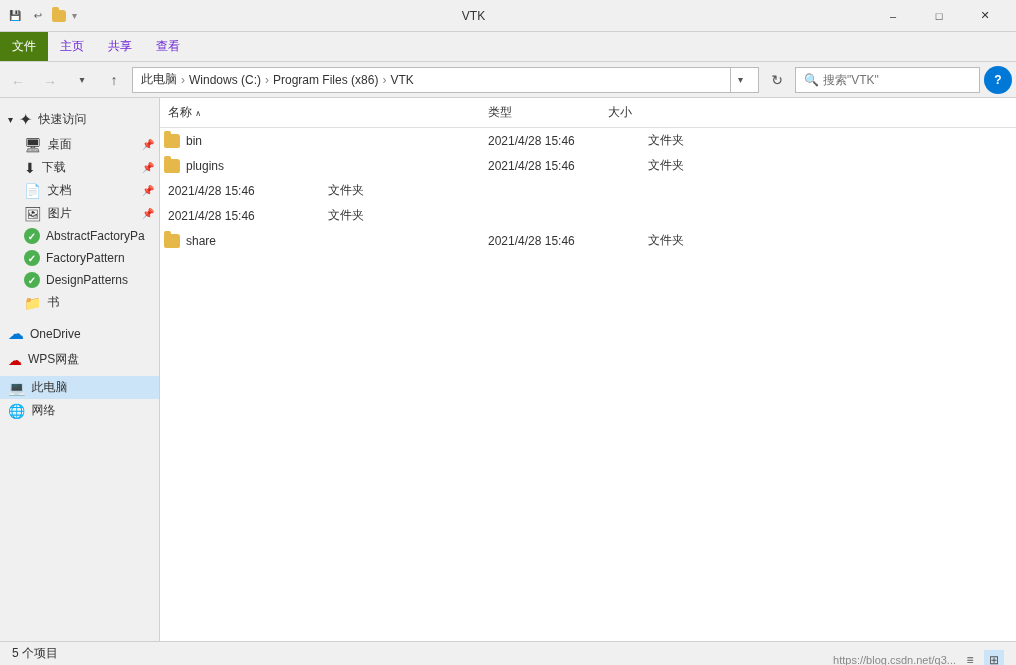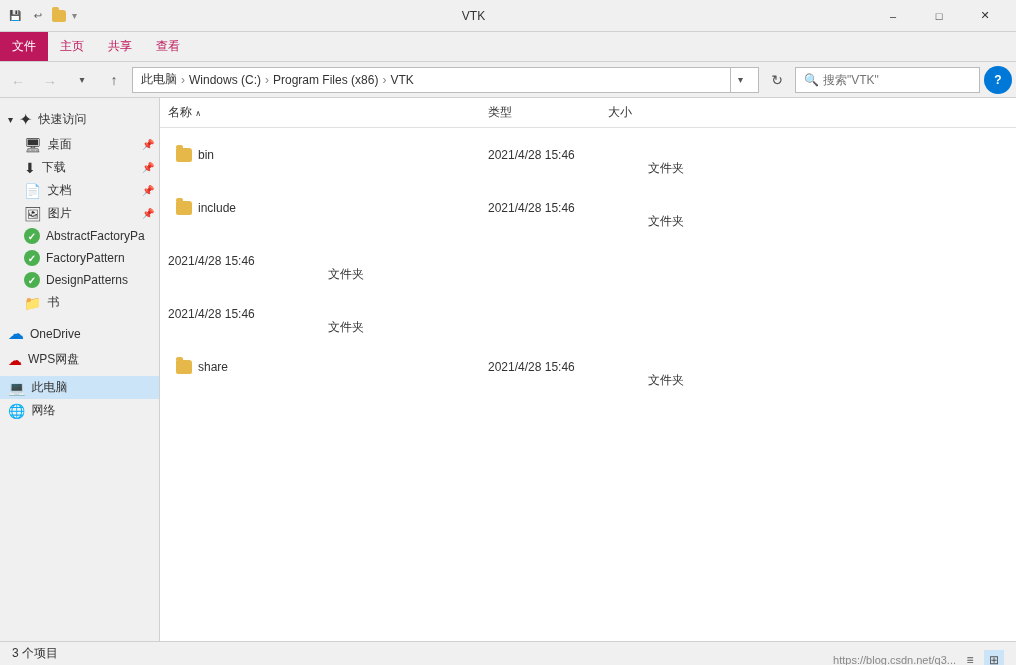--- a/index.html
+++ b/index.html
@@ -29,26 +29,26 @@
       background: #f0f0f0;
       height: 30px;
       display: flex;
       align-items: center;
       border-bottom: 1px solid #d0d0d0;
     }
     .menu-item {
       padding: 4px 12px;
       cursor: pointer;
       font-size: 12px;
-      color: #be185d;
+      color: #6d28d9;
       height: 100%;
       display: flex;
       align-items: center;
     }
-    .menu-item.active { background: #be185d; color: white; }
+    .menu-item.active { background: #4d7c0f; color: white; }
 
     
     .nav-bar {
       background: #f0f0f0;
       height: 36px;
       display: flex;
       align-items: center;
       padding: 0 4px;
       gap: 4px;
       border-bottom: 1px solid #d0d0d0;
@@ -171,25 +171,25 @@
     .col-size { width: 100px; padding: 2px 8px; cursor: pointer; }
 
     .file-list { flex: 1; }
     .file-row {
       display: flex; align-items: center;
       padding: 2px 0;
       cursor: pointer;
       font-size: 12px; color: #333;
     }
     .file-cell-name {
-      width: 320px; padding: 2px 16px;
+      width: 320px; padding: 2px 4px;
       display: flex; align-items: center; gap: 6px;
     }
     .file-cell-date { width: 160px; padding: 2px 8px; }
-    .file-cell-type { width: 120px; padding: 2px 8px; margin-top: 28px; }
+    .file-cell-type { width: 120px; padding: 2px 8px; }
     .file-cell-size { width: 100px; padding: 2px 8px; }
     .folder-icon {
       width: 16px; height: 14px;
       background: #e6b84a;
       border-radius: 1px 3px 2px 2px;
       position: relative;
       flex-shrink: 0;
     }
     .folder-icon::before {
       content: '';
@@ -393,21 +393,21 @@
           <span>bin</span>
         </div>
         <div class="file-cell-date">2021/4/28 15:46</div>
         <div class="file-cell-type">文件夹</div>
         <div class="file-cell-size"></div>
       </div>
 
       <div class="file-row">
         <div class="file-cell-name">
           <div class="folder-icon"></div>
-          <span>include</span>
+          <span>plugins</span>
         </div>
         <div class="file-cell-date">2021/4/28 15:46</div>
         <div class="file-cell-type">文件夹</div>
         <div class="file-cell-size"></div>
       </div>
 
       <div class="file-row">
         <div class="file-cell-date">2021/4/28 15:46</div>
         <div class="file-cell-type">文件夹</div>
         <div class="file-cell-size"></div>
@@ -426,19 +426,19 @@
         </div>
         <div class="file-cell-date">2021/4/28 15:46</div>
         <div class="file-cell-type">文件夹</div>
         <div class="file-cell-size"></div>
       </div>
     </div>
   </div>
 </div>
 
 <div class="status-bar">
-  <span>3 个项目</span>
+  <span>5 个项目</span>
   <div class="status-right">
     <span style="font-size:11px; color:#888;">https://blog.csdn.net/q3...</span>
     <div class="view-btn">≡</div>
     <div class="view-btn active">⊞</div>
   </div>
 </div>
 
 </body></html>

